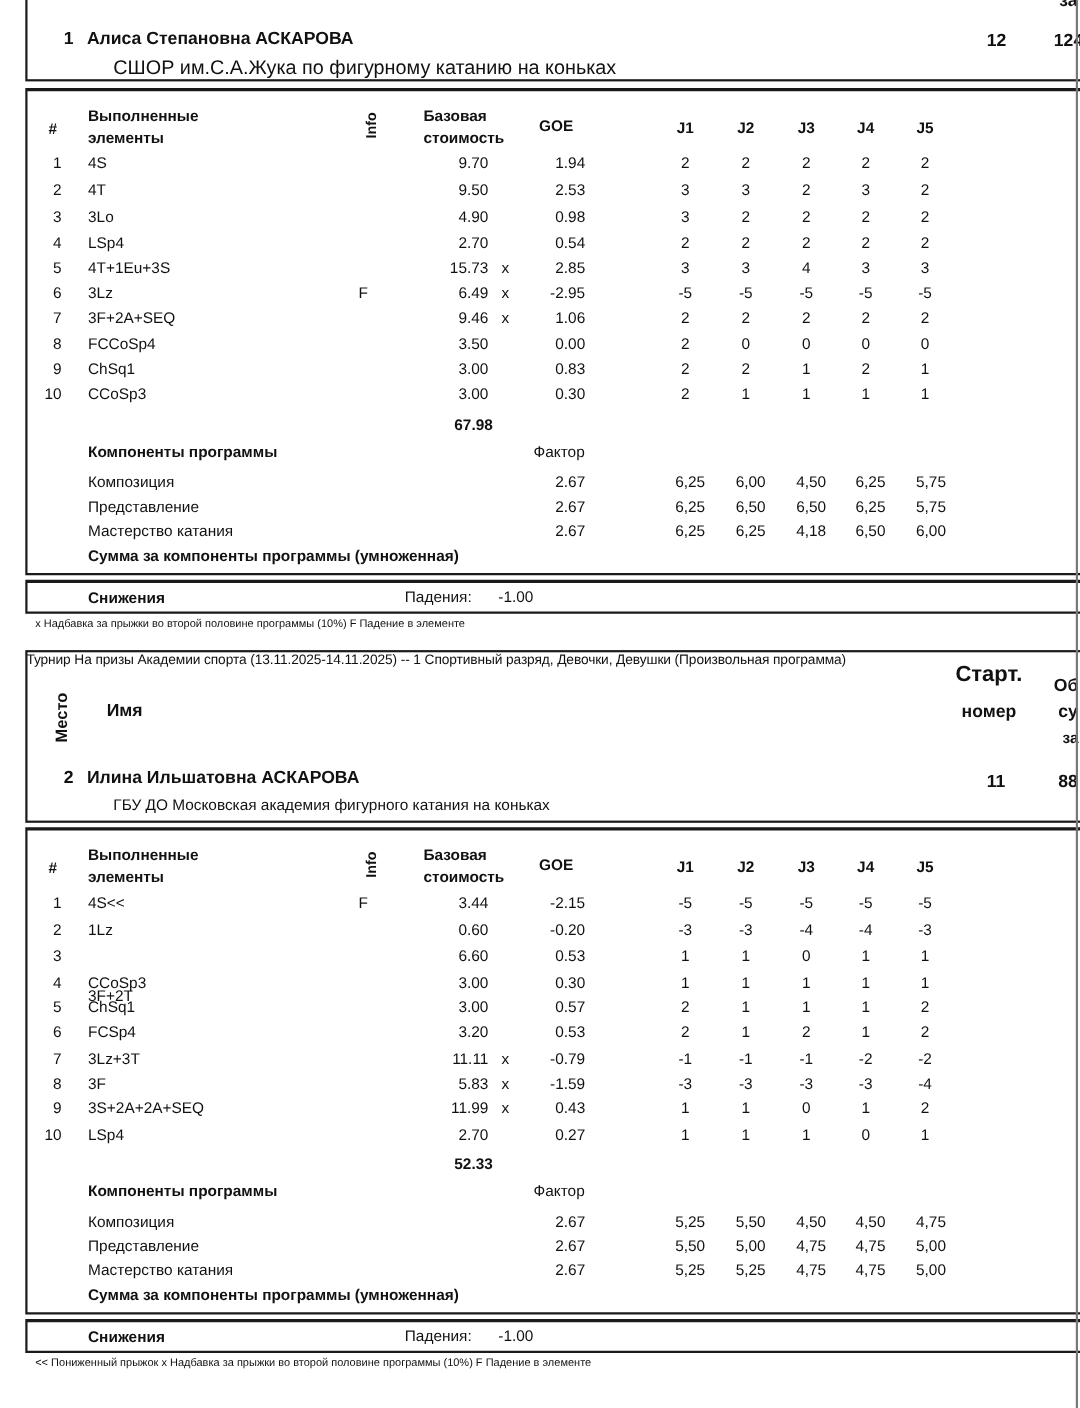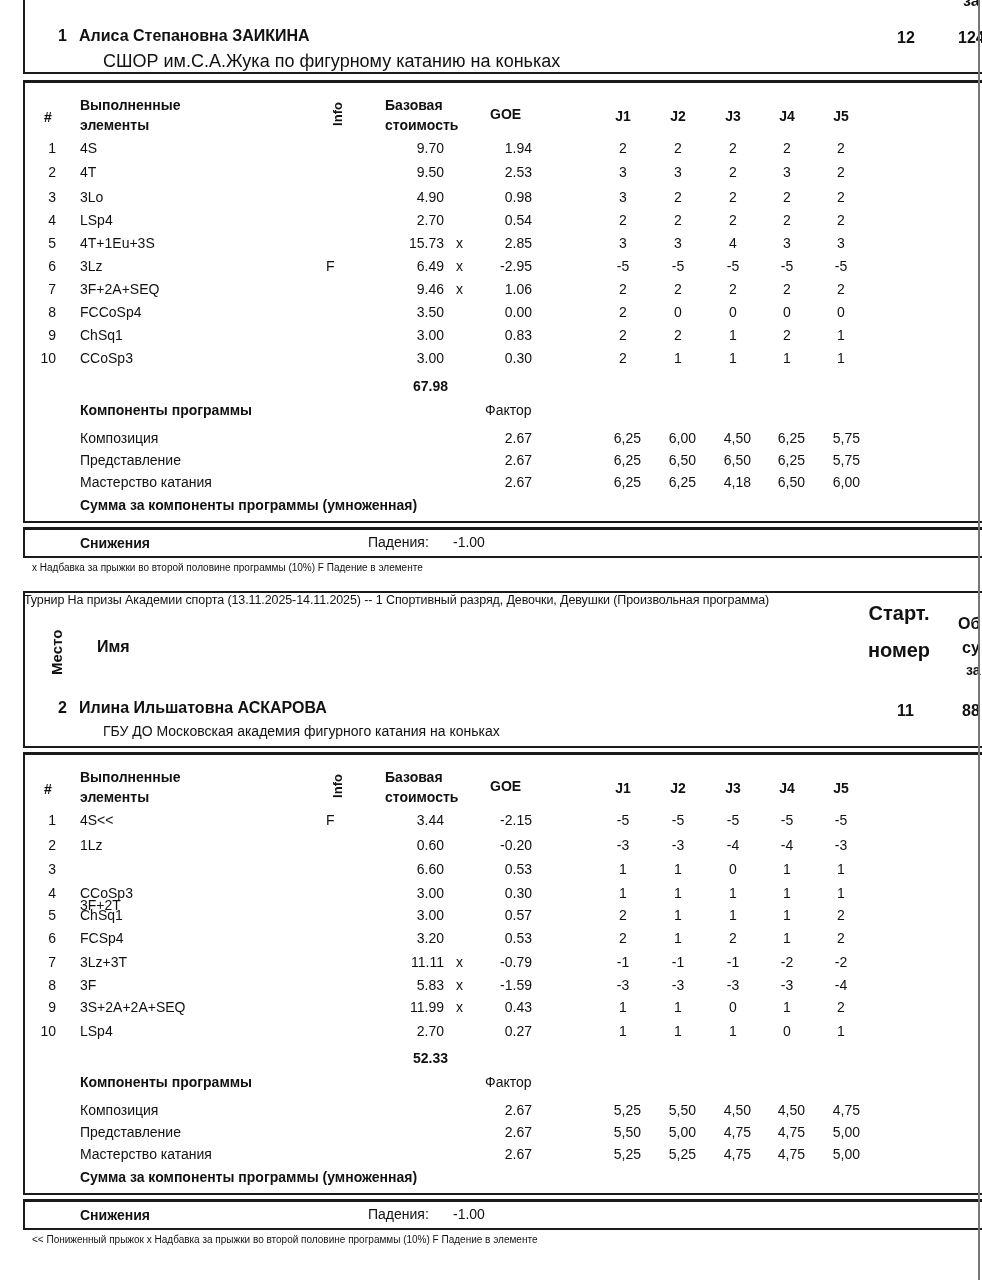--- a/index.html
+++ b/index.html
@@ -17,21 +17,21 @@
   .hdr { font-size: 14px; font-weight: bold; line-height: 20px; }
   .rot { position: absolute; transform: rotate(-90deg); transform-origin: center; font-weight: bold; }
   .foot { font-size: 10px; }
 </style>
 </head>
 <body>
 
 <div class="box" style="left:23px; top:-4px; width:980px; height:78px;"></div>
 <div class="abs b" style="left:963px; top:-8px; font-size:16px;">за</div>
 <div class="abs b" style="left:58px; top:27px; font-size:16px;">1</div>
-<div class="abs b" style="left:79px; top:27px; font-size:16px;">Алиса Степановна ЗАИКИНА</div>
+<div class="abs b" style="left:79px; top:27px; font-size:16px;">Алиса Степановна АСКАРОВА</div>
 <div class="abs" style="left:103px; top:51px; font-size:18px;">СШОР им.С.А.Жука по фигурному катанию на коньках</div>
 <div class="abs b" style="left:897px; top:29px; font-size:16px;">12</div>
 <div class="abs b" style="left:958px; top:29px; font-size:16px;">124</div>
 
 <div class="box" style="left:23px; top:80px; width:980px; height:443px; border-width:3px 3px 2px 2px;"></div>
 <div id="s1-elements">
     <div class="cell hdr c" style="left:38px;top:107px;width:20px;">#</div>
     <div class="cell hdr" style="left:80px;top:95px;">Выполненные</div>
     <div class="cell hdr" style="left:80px;top:115px;">элементы</div>
     <div class="rot" style="left:322px;top:106px;width:32px;height:16px;font-size:13px;line-height:16px;text-align:center;">Info</div>
@@ -184,21 +184,21 @@
 <div class="abs b" style="left:80px; top:535px; font-size:14px;">Снижения</div>
 <div class="abs" style="left:368px; top:534px; font-size:14px;">Падения:</div>
 <div class="abs" style="left:453px; top:534px; font-size:14px;">-1.00</div>
 <div class="abs foot" style="left:32px; top:562px;">x Надбавка за прыжки во второй половине программы (10%)   F Падение в элементе</div>
 
 <div class="box" style="left:23px; top:591px; width:980px; height:157px;"></div>
 <div class="abs" style="left:24px; top:593px; font-size:12.5px; letter-spacing:-0.1px;">Турнир На призы Академии спорта (13.11.2025-14.11.2025)  --  1 Спортивный разряд, Девочки, Девушки  (Произвольная программа)</div>
 <div class="rot" style="left:28px; top:637px; width:58px; height:18px; font-size:15px; line-height:18px;">Место</div>
 <div class="abs b" style="left:97px; top:638px; font-size:16px;">Имя</div>
 <div class="abs b c" style="left:860px; top:602px; width:78px; font-size:20px;">Старт.</div>
-<div class="abs b c" style="left:860px; top:639px; width:78px; font-size:20px;">номер</div>
+<div class="abs b c" style="left:860px; top:639px; width:78px; font-size:16px;">номер</div>
 <div class="abs b" style="left:958px; top:615px; font-size:16px;">Об</div>
 <div class="abs b" style="left:962px; top:639px; font-size:16px;">су</div>
 <div class="abs b" style="left:966px; top:662px; font-size:14px;">за</div>
 <div class="abs b" style="left:58px; top:699px; font-size:16px;">2</div>
 <div class="abs b" style="left:79px; top:699px; font-size:16px;">Илина Ильшатовна АСКАРОВА</div>
 <div class="abs" style="left:103px; top:723px; font-size:14px;">ГБУ ДО Московская академия фигурного катания на коньках</div>
 <div class="abs b" style="left:897px; top:702px; font-size:16px;">11</div>
 <div class="abs b" style="left:962px; top:702px; font-size:16px;">88</div>
 
 <div class="box" style="left:23px; top:752px; width:980px; height:443px; border-width:3px 3px 2px 2px;"></div>

